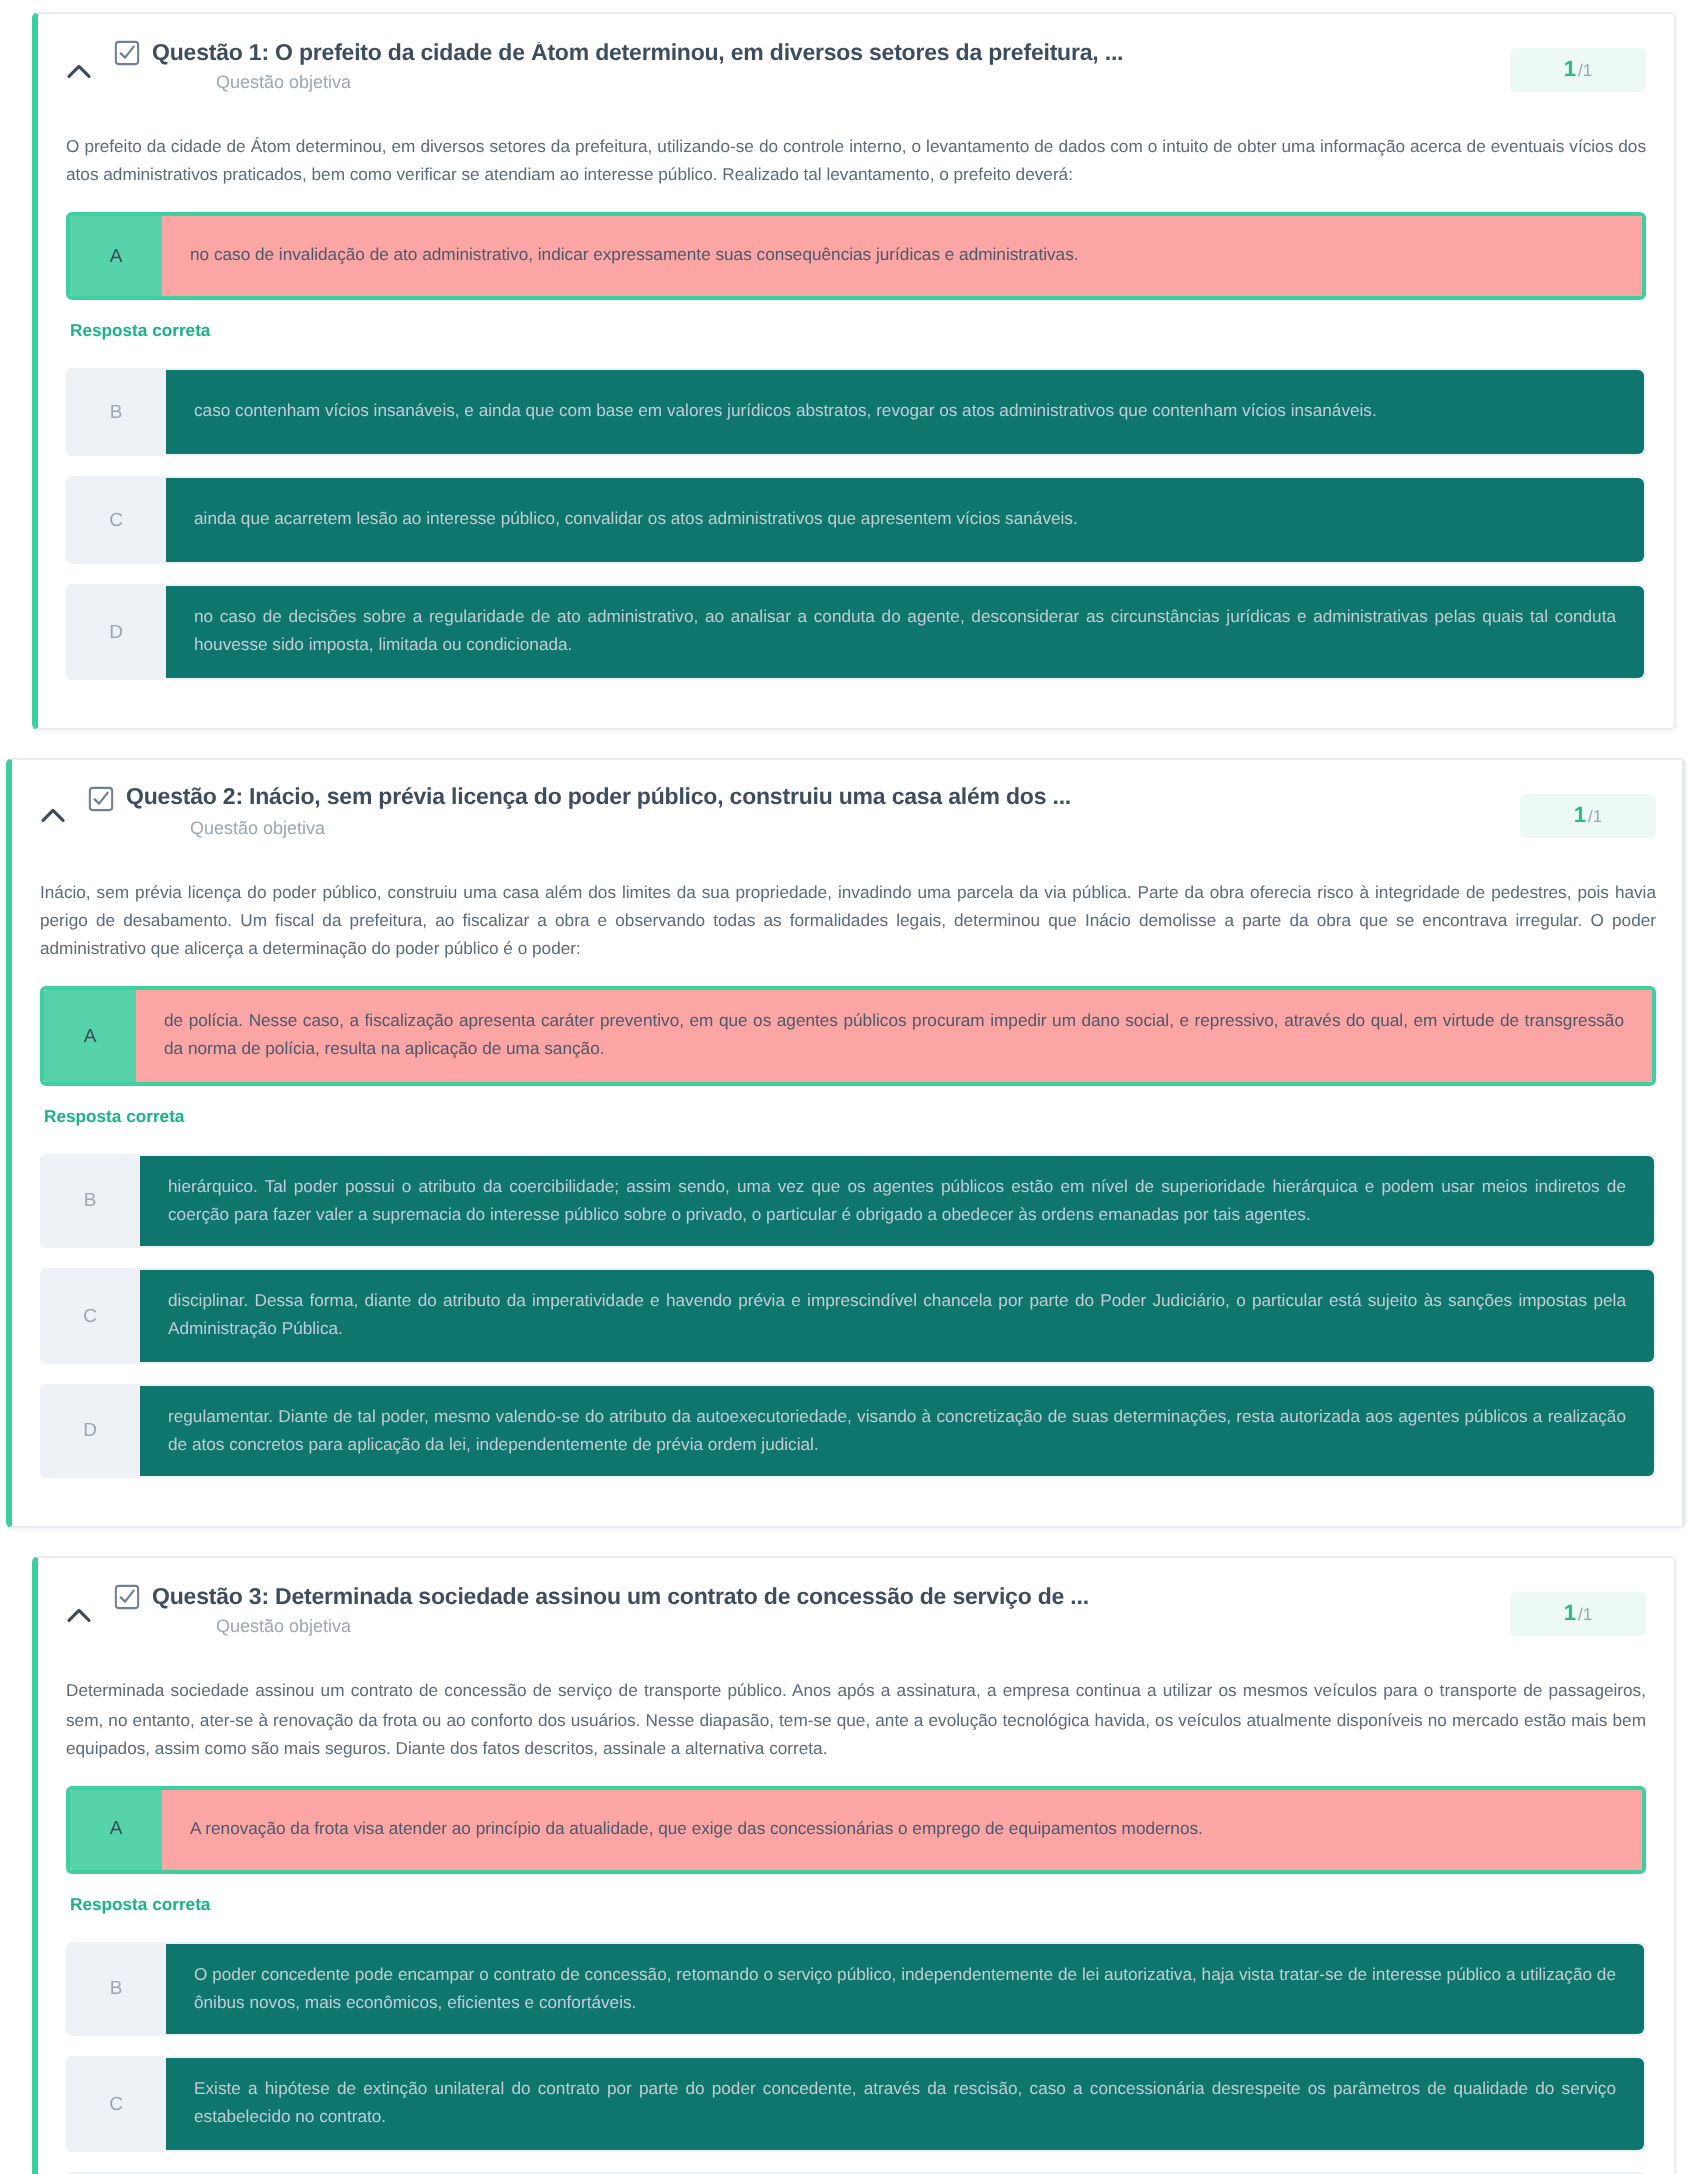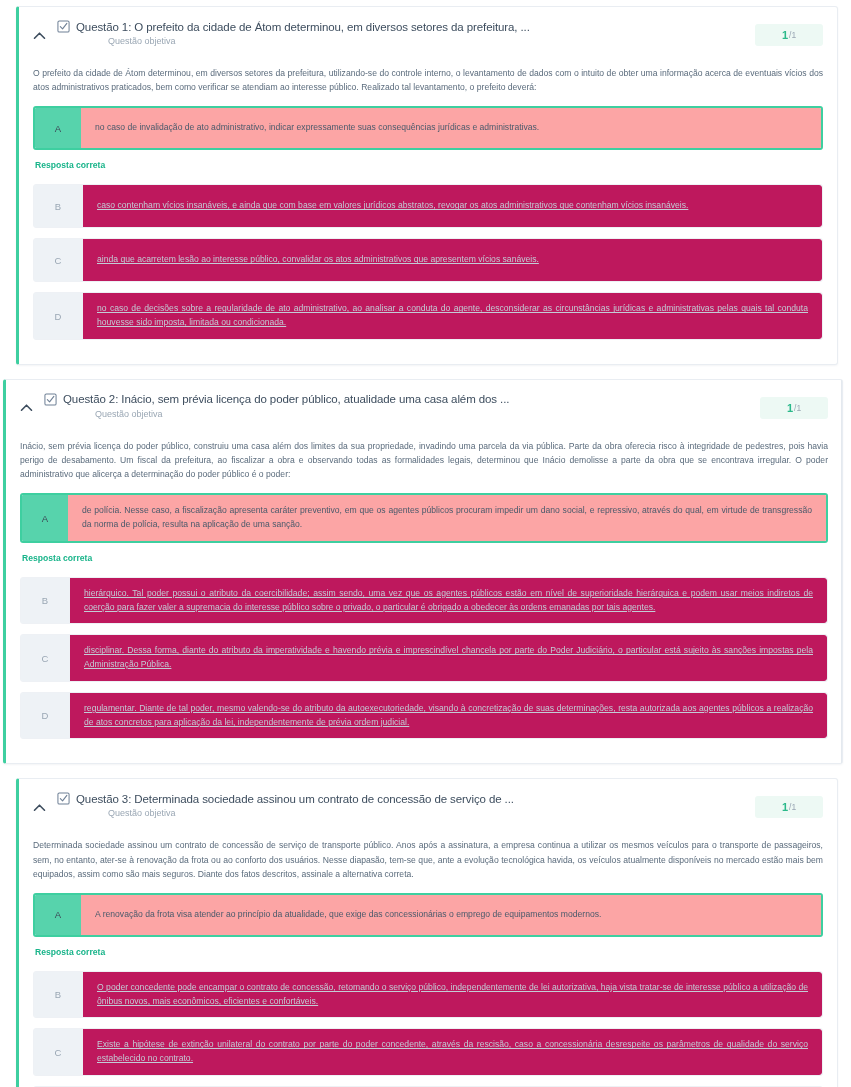--- a/index.html
+++ b/index.html
@@ -51,21 +51,21 @@
   }
   .chev svg { display: block; }
 
   .q-titlewrap { flex: 1 1 auto; min-width: 0; padding-top: 1px; }
   .q-titleline {
     display: flex; align-items: center; gap: 6px;
   }
   .chk-icon { width: 13px; height: 13px; flex: 0 0 13px; display: block; }
   .q-title {
     font-size: 11.5px;
-    font-weight: normal;
+    font-weight: bold;
     color: #3d4d5e;
     letter-spacing: -0.1px;
     white-space: nowrap;
     overflow: hidden;
     text-overflow: ellipsis;
   }
   .q-sub {
     font-size: 9px;
     color: #9aa7b4;
     margin-top: 3px;
@@ -146,25 +146,24 @@
   
   .opt.neutral {
     border: 1px solid #eef1f5;
     background: #f4f7fa;
   }
   .opt.neutral .opt-letter {
     background: #eef2f6;
     color: #9aa7b4;
   }
   .opt.neutral .opt-text {
-    background: #be185d;
+    background: #0f766e;
     color: #c3ccd6;
     border-left: 1px solid #eef1f5;
     border-radius: 0 3px 3px 0;
-    text-decoration: underline;
   }
 
   .correct-label {
     font-size: 8.6px;
     font-weight: bold;
     color: #19b48a;
     margin: 2px 2px 14px 4px;
   }
 
   
@@ -233,21 +232,21 @@
         <svg width="13" height="9" viewBox="0 0 13 9">
             <path d="M1.5 7.2 L6.5 2.2 L11.5 7.2" fill="none" stroke="#3d4d5e" stroke-width="1.6" stroke-linecap="round" stroke-linejoin="round"></path>
           </svg>
       </span>
       <div class="q-titlewrap">
         <div class="q-titleline">
           <svg class="chk-icon" viewBox="0 0 14 14">
             <rect x="1" y="1" width="12" height="12" rx="1.5" fill="none" stroke="#6f8096" stroke-width="1.1"></rect>
             <path d="M3.6 7.2 L6 9.5 L10.6 3.6" fill="none" stroke="#6f8096" stroke-width="1.2" stroke-linecap="round" stroke-linejoin="round"></path>
           </svg>
-          <span class="q-title">Questão 2: Inácio, sem prévia licença do poder público, atualidade uma casa além dos ...</span>
+          <span class="q-title">Questão 2: Inácio, sem prévia licença do poder público, construiu uma casa além dos ...</span>
         </div>
         <div class="q-sub">Questão objetiva</div>
       </div>
       <div class="score-badge">
         <span class="score-num">1</span>
         <span class="score-den">/1</span>
       </div>
     </div>
 
     <div class="q-statement">Inácio, sem prévia licença do poder público, construiu uma casa além dos limites da sua propriedade, invadindo uma parcela da via pública. Parte da obra oferecia risco à integridade de pedestres, pois havia perigo de desabamento. Um fiscal da prefeitura, ao fiscalizar a obra e observando todas as formalidades legais, determinou que Inácio demolisse a parte da obra que se encontrava irregular. O poder administrativo que alicerça a determinação do poder público é o poder:</div>

